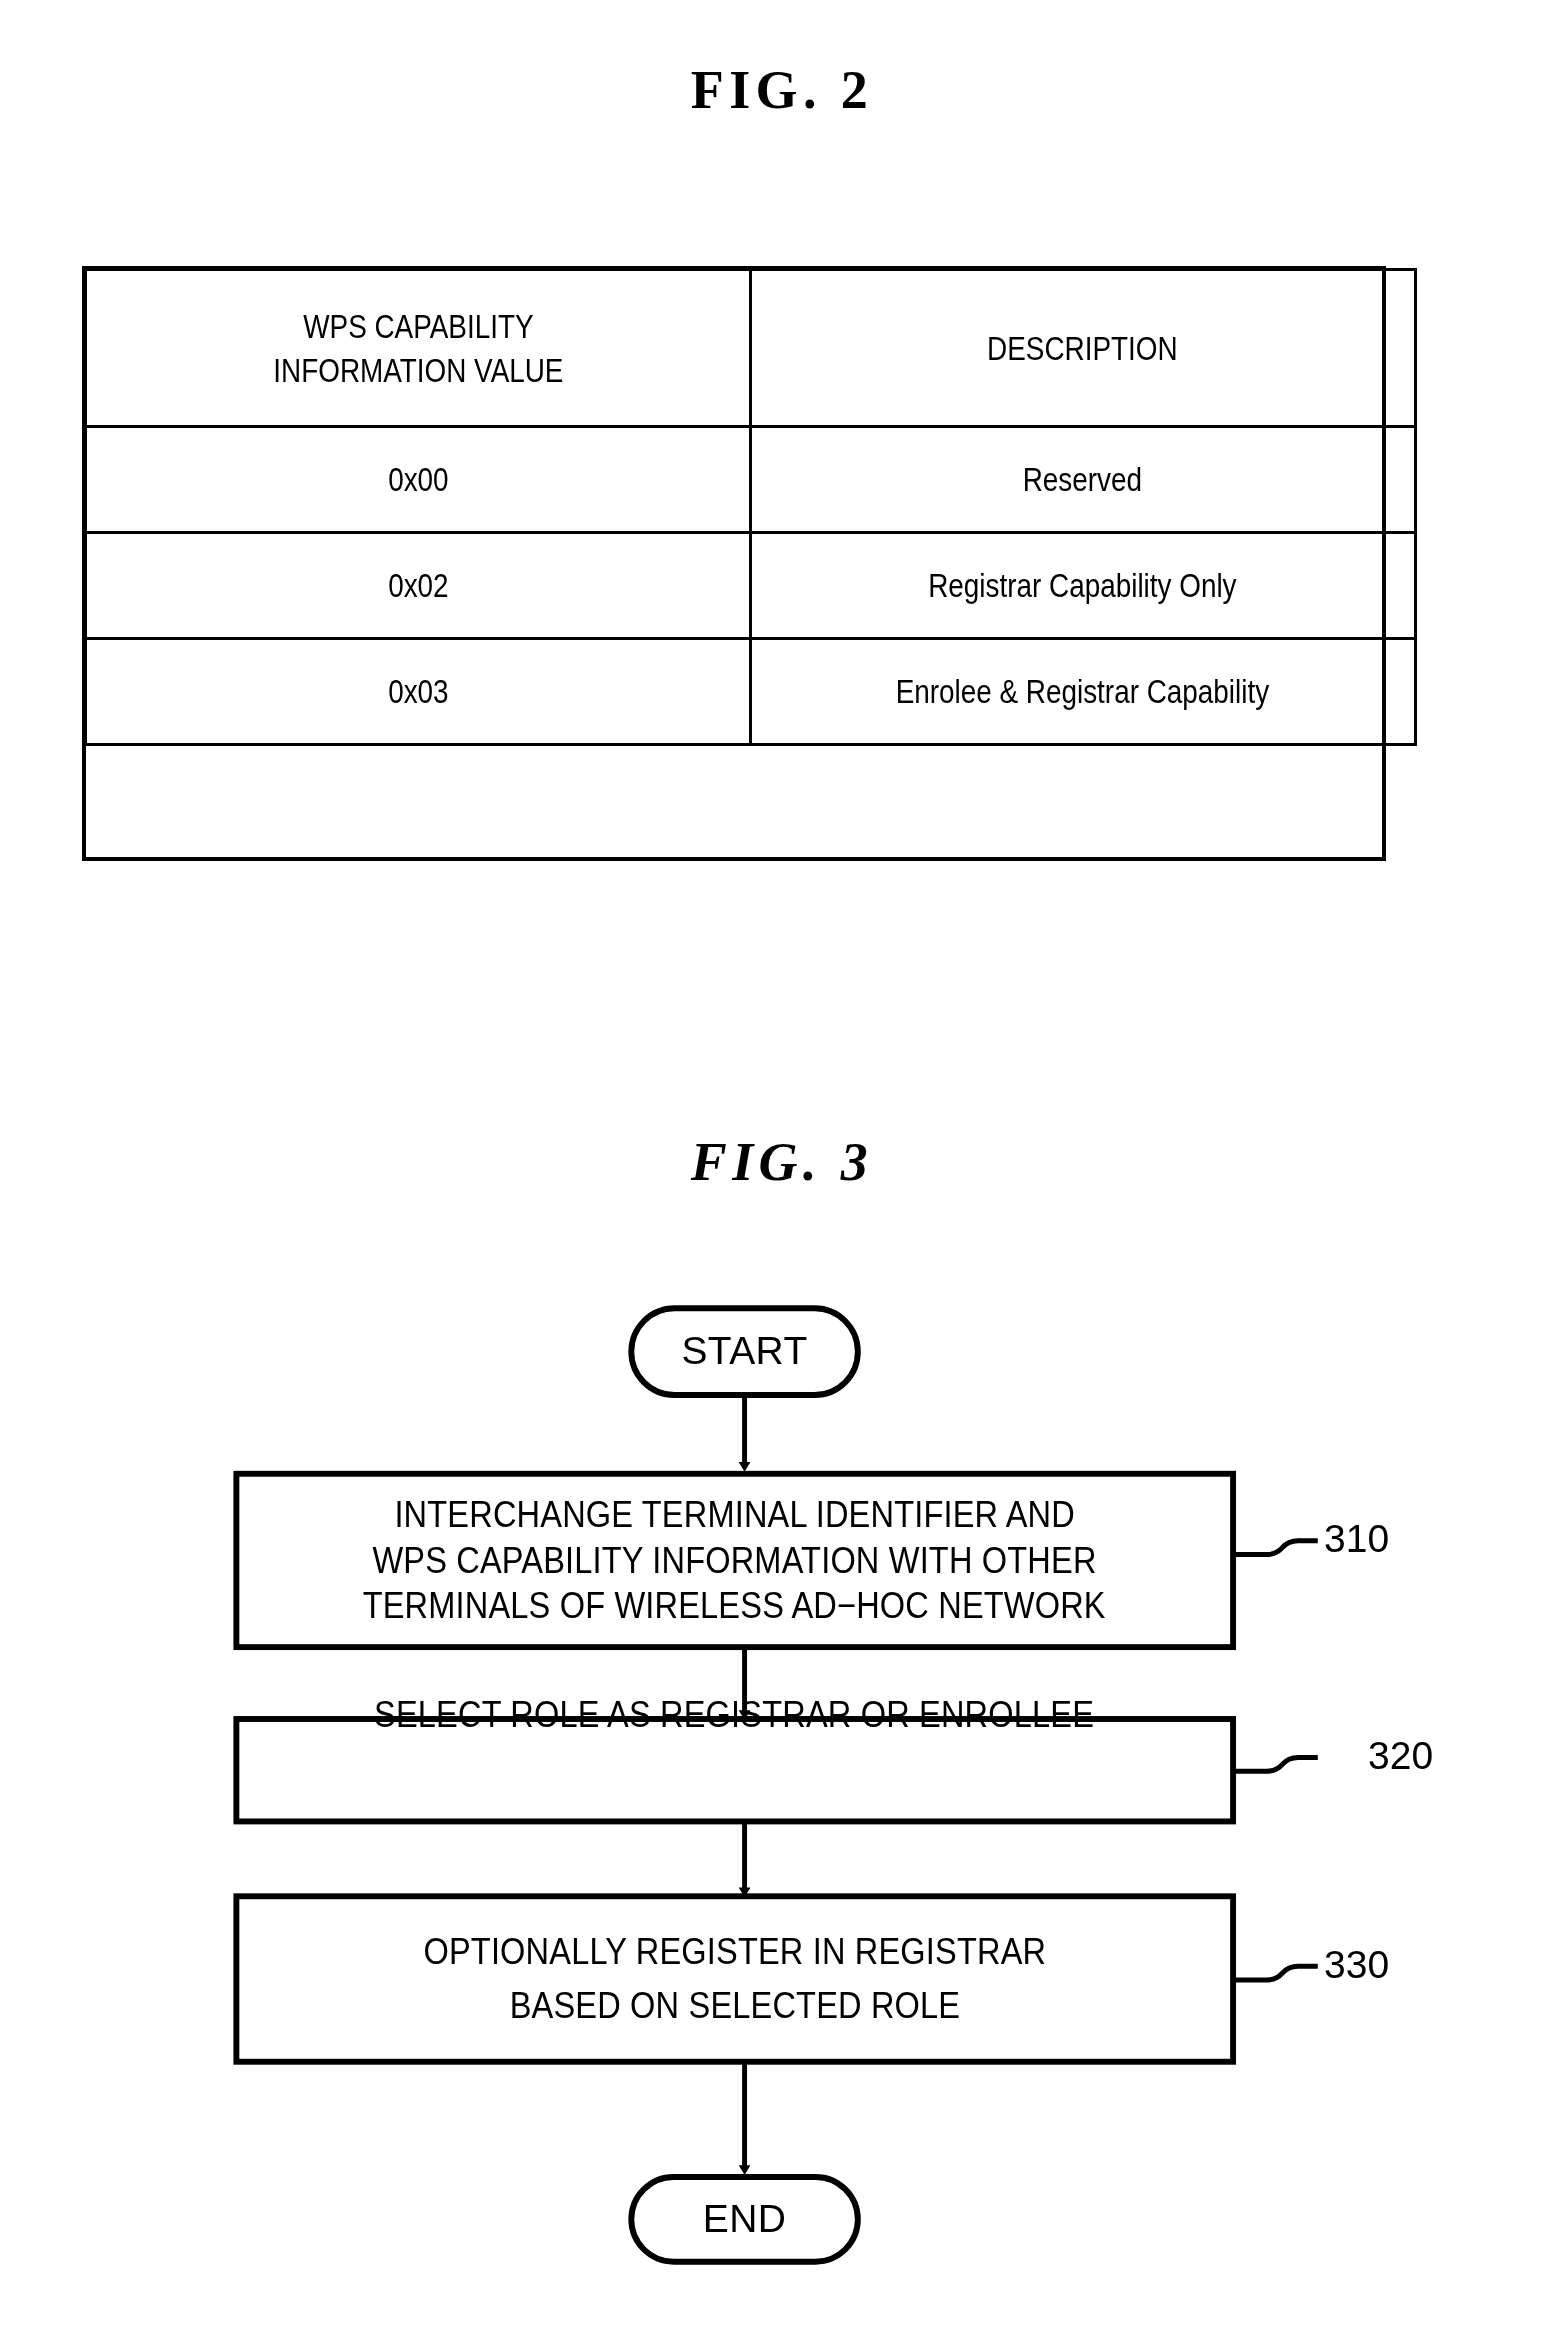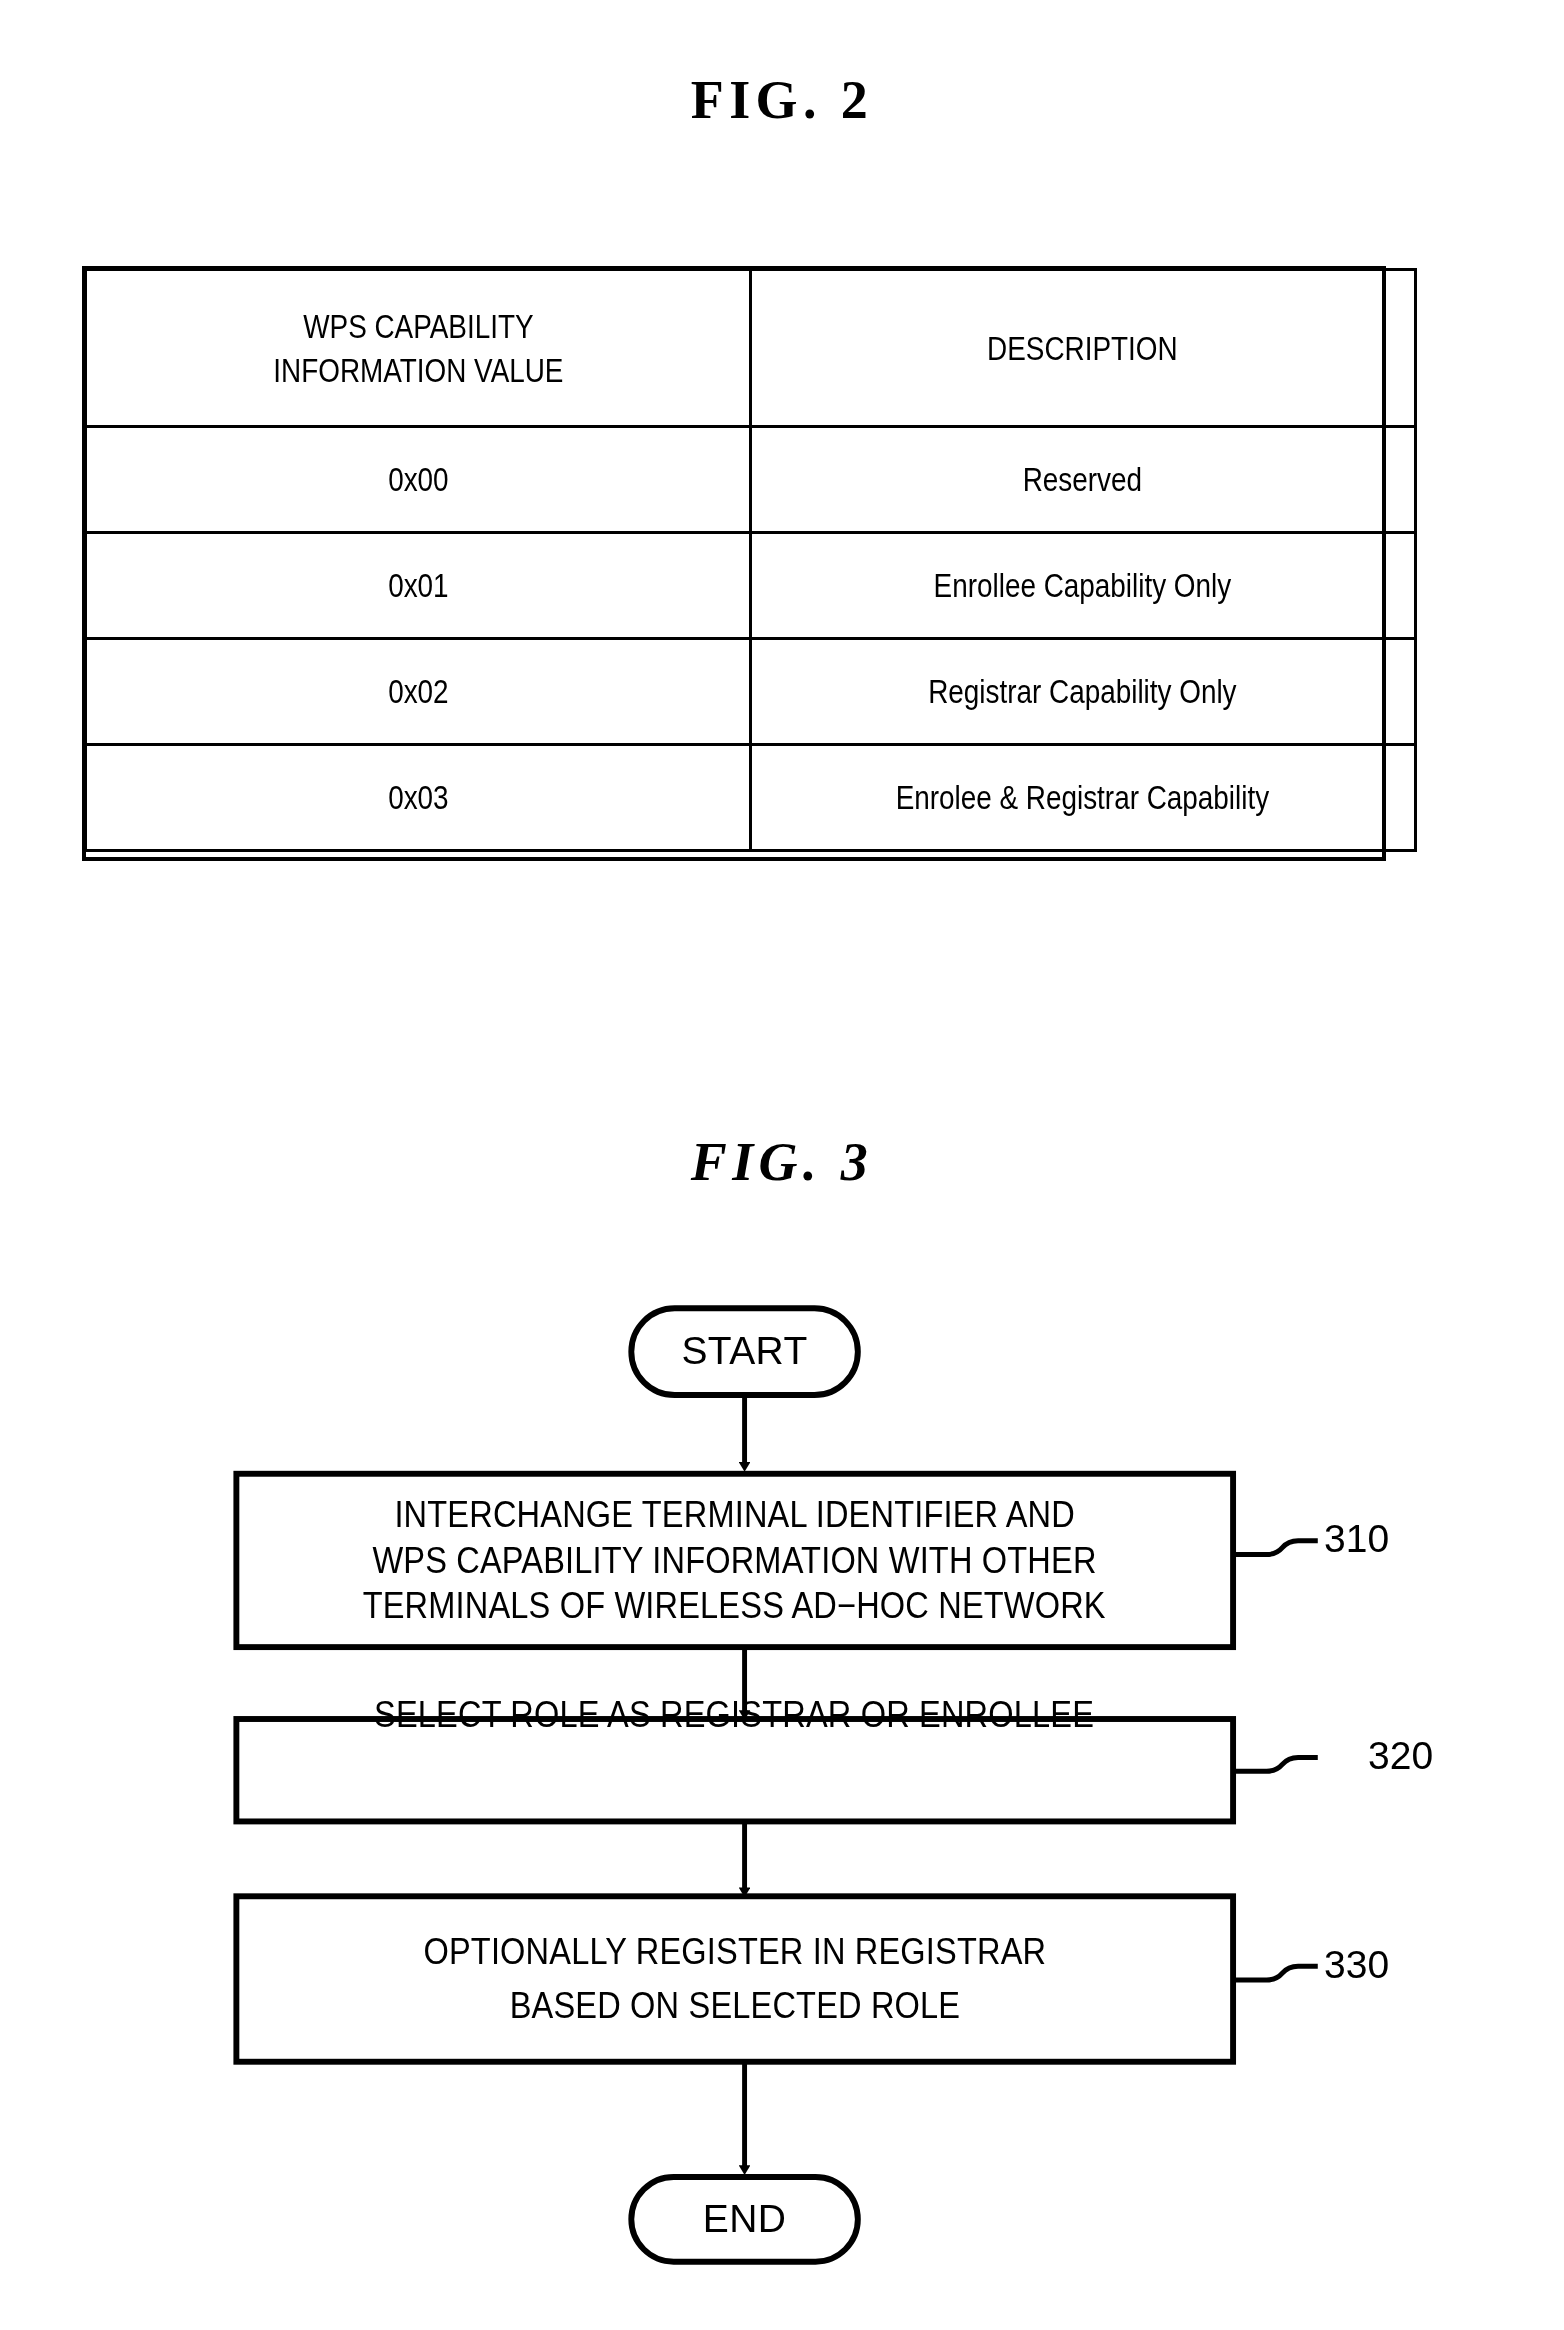--- a/index.html
+++ b/index.html
@@ -20,21 +20,21 @@
   .fig-title {
     position: absolute;
     left: 0;
     width: 100%;
     text-align: center;
     font-family: "Liberation Serif", serif;
     font-weight: 700;
     letter-spacing: 0.10em;
     color: #000;
   }
-  #fig2-title { top: 69px;   font-size: 54px; }
+  #fig2-title { top: 59px;   font-size: 54px; }
   #fig3-title { top: 1131px; font-size: 54px; font-style: italic; }
 
   
   #fig2-table {
     position: absolute;
     left: 84px;
     top: 268px;
     width: 1300px;
     border-collapse: collapse;
     table-layout: fixed;
@@ -110,24 +110,20 @@
       <span class="two-line">WPS CAPABILITY</span>
       <span class="two-line">INFORMATION VALUE</span>
     </td>
     <td class="col-right">DESCRIPTION</td>
   </tr>
   <tr class="body-row">
     <td class="col-left">0x00</td>
     <td class="col-right">Reserved</td>
   </tr>
   <tr class="body-row">
-    <td class="col-left">0x01</td>
-    <td class="col-right">Enrollee Capability Only</td>
-  </tr>
-  <tr class="body-row">
     <td class="col-left">0x02</td>
     <td class="col-right">Registrar Capability Only</td>
   </tr>
   <tr class="body-row">
     <td class="col-left">0x03</td>
     <td class="col-right">Enrolee &amp; Registrar Capability</td>
   </tr>
 </tbody>
   </table>
 <div id="fig2-frame"></div>

